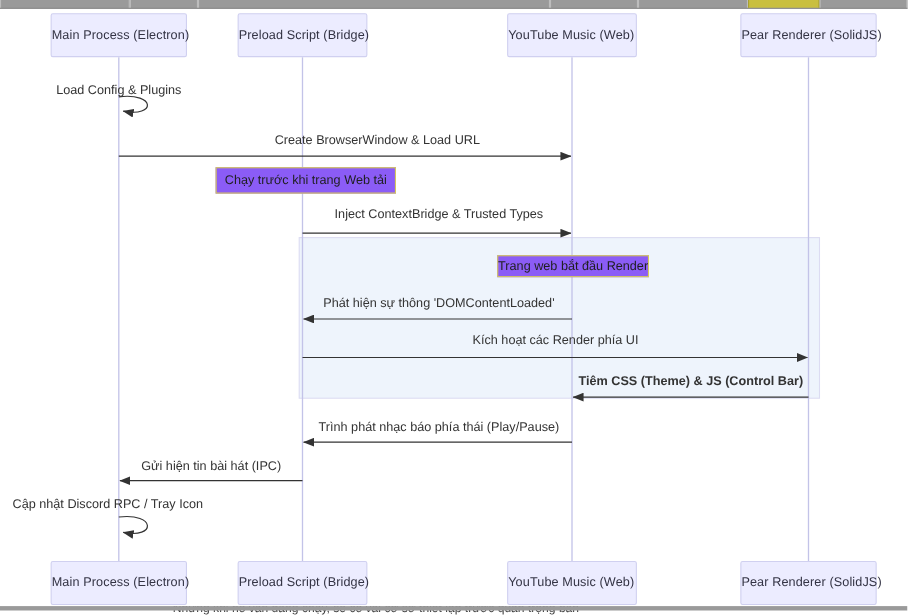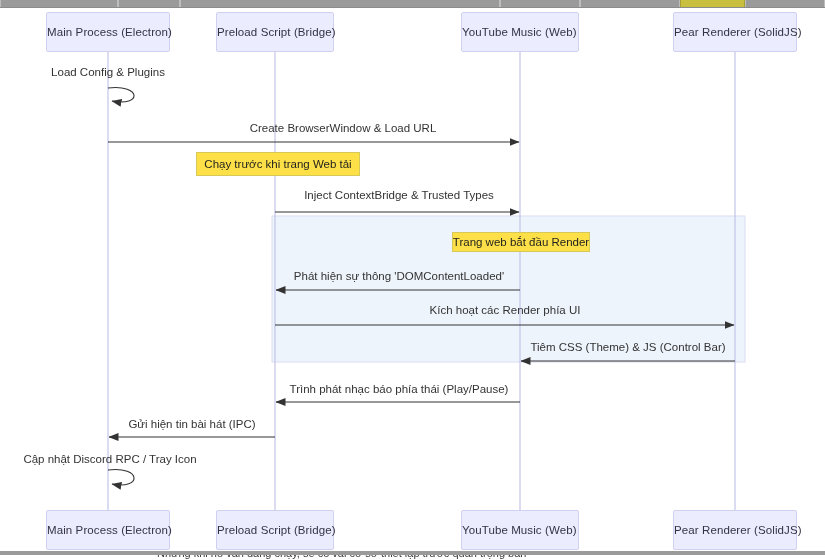--- a/index.html
+++ b/index.html
@@ -61,21 +61,21 @@
     font-size: 11.5px;
     color: #333344;
     letter-spacing: .1px;
     white-space: nowrap;
     text-align: center;
   }
 
   
   .note-box {
     position: absolute;
-    background: #fde047;
+    background: #8b5cf6;
     border: 1px solid #d6c95a;
     box-sizing: border-box;
     display: flex;
     align-items: center;
     justify-content: center;
     z-index: 30;
   }
   .note-label {
     font-size: 11.5px;
     color: #1f1f1f;
@@ -155,29 +155,29 @@
         <line x1="275" x2="734" y1="325" y2="325" stroke="#333333" stroke-width="1.1" marker-end="url(#arrowhead)"></line>
         <line x1="735" x2="521" y1="361" y2="361" stroke="#333333" stroke-width="1.1" marker-end="url(#arrowhead)"></line>
         <line x1="520" x2="276" y1="402" y2="402" stroke="#333333" stroke-width="1.1" marker-end="url(#arrowhead)"></line>
         <line x1="275" x2="109" y1="437" y2="437" stroke="#333333" stroke-width="1.1" marker-end="url(#arrowhead)"></line>
         <path d="M108,470 C142,466 142,490 112,484" fill="none" stroke="#333333" stroke-width="1.1" marker-end="url(#arrowhead)"></path>
       </g>
   </svg>
 </div>
 
 <div id="overlay-layer">
-    <div class="msg-label" style="left: 108px; top: 66px;">Load Config &amp; Plugins</div>
+    <div class="msg-label" style="left: 108px; top: 76px;">Load Config &amp; Plugins</div>
     <div class="msg-label" style="left: 320px; top: 122px; padding-left: 46px;">Create BrowserWindow &amp; Load URL</div>
     <div class="msg-label" style="left: 399px; top: 189px;">Inject ContextBridge &amp; Trusted Types</div>
     <div class="msg-label" style="left: 399px; top: 270px;">Phát hiện sự thông 'DOMContentLoaded'</div>
     <div class="msg-label" style="left: 505px; top: 304px;">Kích hoạt các Render phía UI</div>
-    <div class="msg-label" style="left: 628px; top: 341px;">Tiêm CSS (Theme) &amp; JS (Control Bar)</div>
+    <div class="msg-label" style="left: 628px; top: 341px; font-weight: bold;">Tiêm CSS (Theme) &amp; JS (Control Bar)</div>
     <div class="msg-label" style="left: 399px; top: 383px;">Trình phát nhạc báo phía thái (Play/Pause)</div>
     <div class="msg-label" style="left: 192px; top: 418px;">Gửi hiện tin bài hát (IPC)</div>
-    <div class="msg-label" style="left: 98px; top: 453px; margin-left: 12px;">Cập nhật Discord RPC / Tray Icon</div>
+    <div class="msg-label" style="left: 98px; top: 453px;">Cập nhật Discord RPC / Tray Icon</div>
     <div class="participant-box" style="left: 46px; top: 12px; width: 124px; height: 40px;">
       <span class="participant-label">Main Process (Electron)</span>
     </div>
     <div class="participant-box" style="left: 46px; top: 510px; width: 124px; height: 40px;">
       <span class="participant-label">Main Process (Electron)</span>
     </div>
     <div class="participant-box" style="left: 216px; top: 12px; width: 118px; height: 40px;">
       <span class="participant-label">Preload Script (Bridge)</span>
     </div>
     <div class="participant-box" style="left: 216px; top: 510px; width: 118px; height: 40px;">

